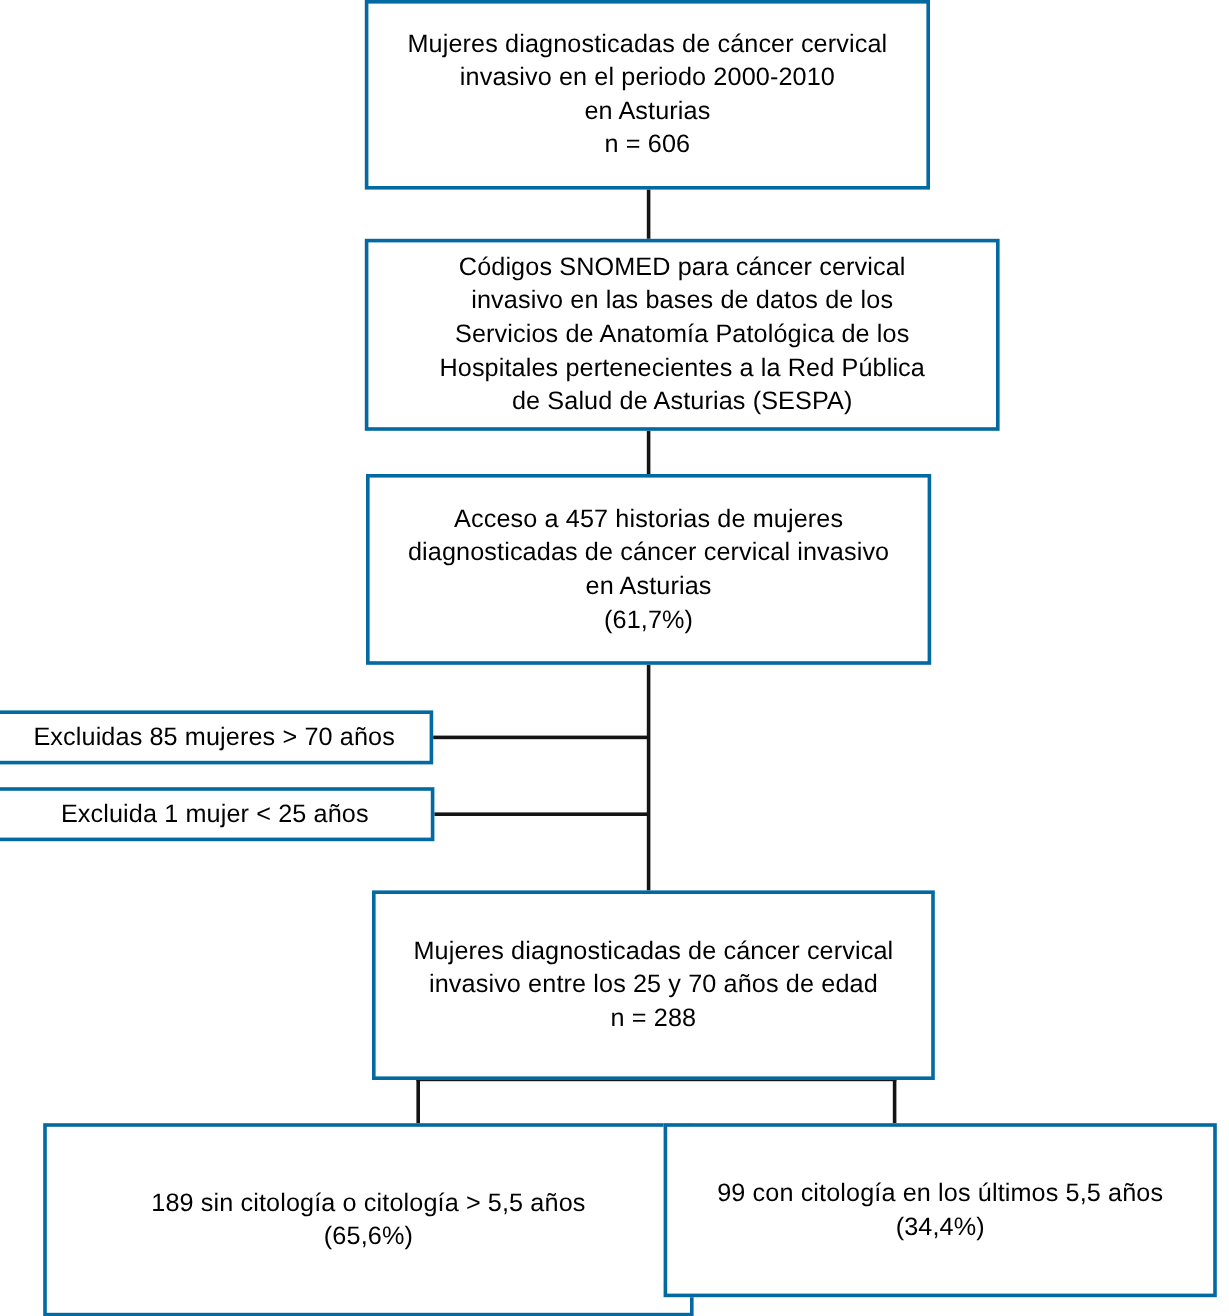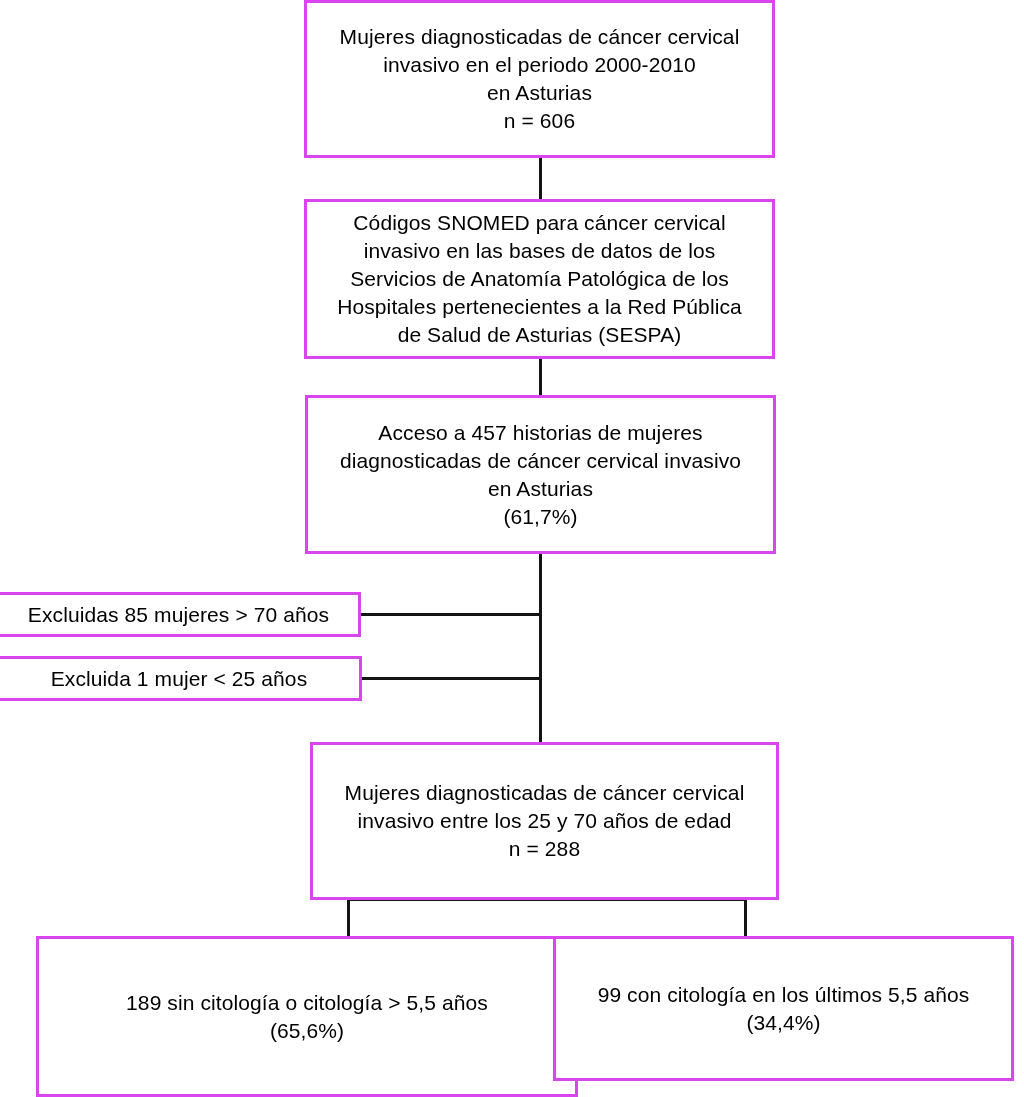--- a/index.html
+++ b/index.html
@@ -15,21 +15,21 @@
   #chart-root {
     position: relative;
     width: 1024px;
     height: 1097px;
     background: #ffffff;
     overflow: hidden;
   }
   .node {
     position: absolute;
     box-sizing: border-box;
-    border: 3px solid #d946ef;
+    border: 3px solid #0369a1;
     background: #ffffff;
     display: flex;
     align-items: center;
     justify-content: center;
     text-align: center;
     z-index: 2;
   }
   .node .lines {
     display: block;
     width: 100%;
@@ -71,21 +71,21 @@
   <div class="conn v" style="left:347px; top:898px; height:40px;"></div>
   <div class="conn v" style="left:744px; top:898px; height:40px;"></div>
 
   <div class="node" style="left:304px; top:0px; width:471px; height:158px;">
     <span class="lines">Mujeres diagnosticadas de cáncer cervical
 invasivo en el periodo 2000-2010
 en Asturias
 n = 606</span>
   </div>
 
-  <div class="node" style="left:304px; top:199px; width:471px; height:160px;">
+  <div class="node" style="left:304px; top:199px; width:529px; height:160px;">
     <span class="lines">Códigos SNOMED para cáncer cervical
 invasivo en las bases de datos de los
 Servicios de Anatomía Patológica de los
 Hospitales pertenecientes a la Red Pública
 de Salud de Asturias (SESPA)</span>
   </div>
 
   <div class="node" style="left:305px; top:395px; width:471px; height:159px;">
     <span class="lines">Acceso a 457 historias de mujeres
 diagnosticadas de cáncer cervical invasivo

